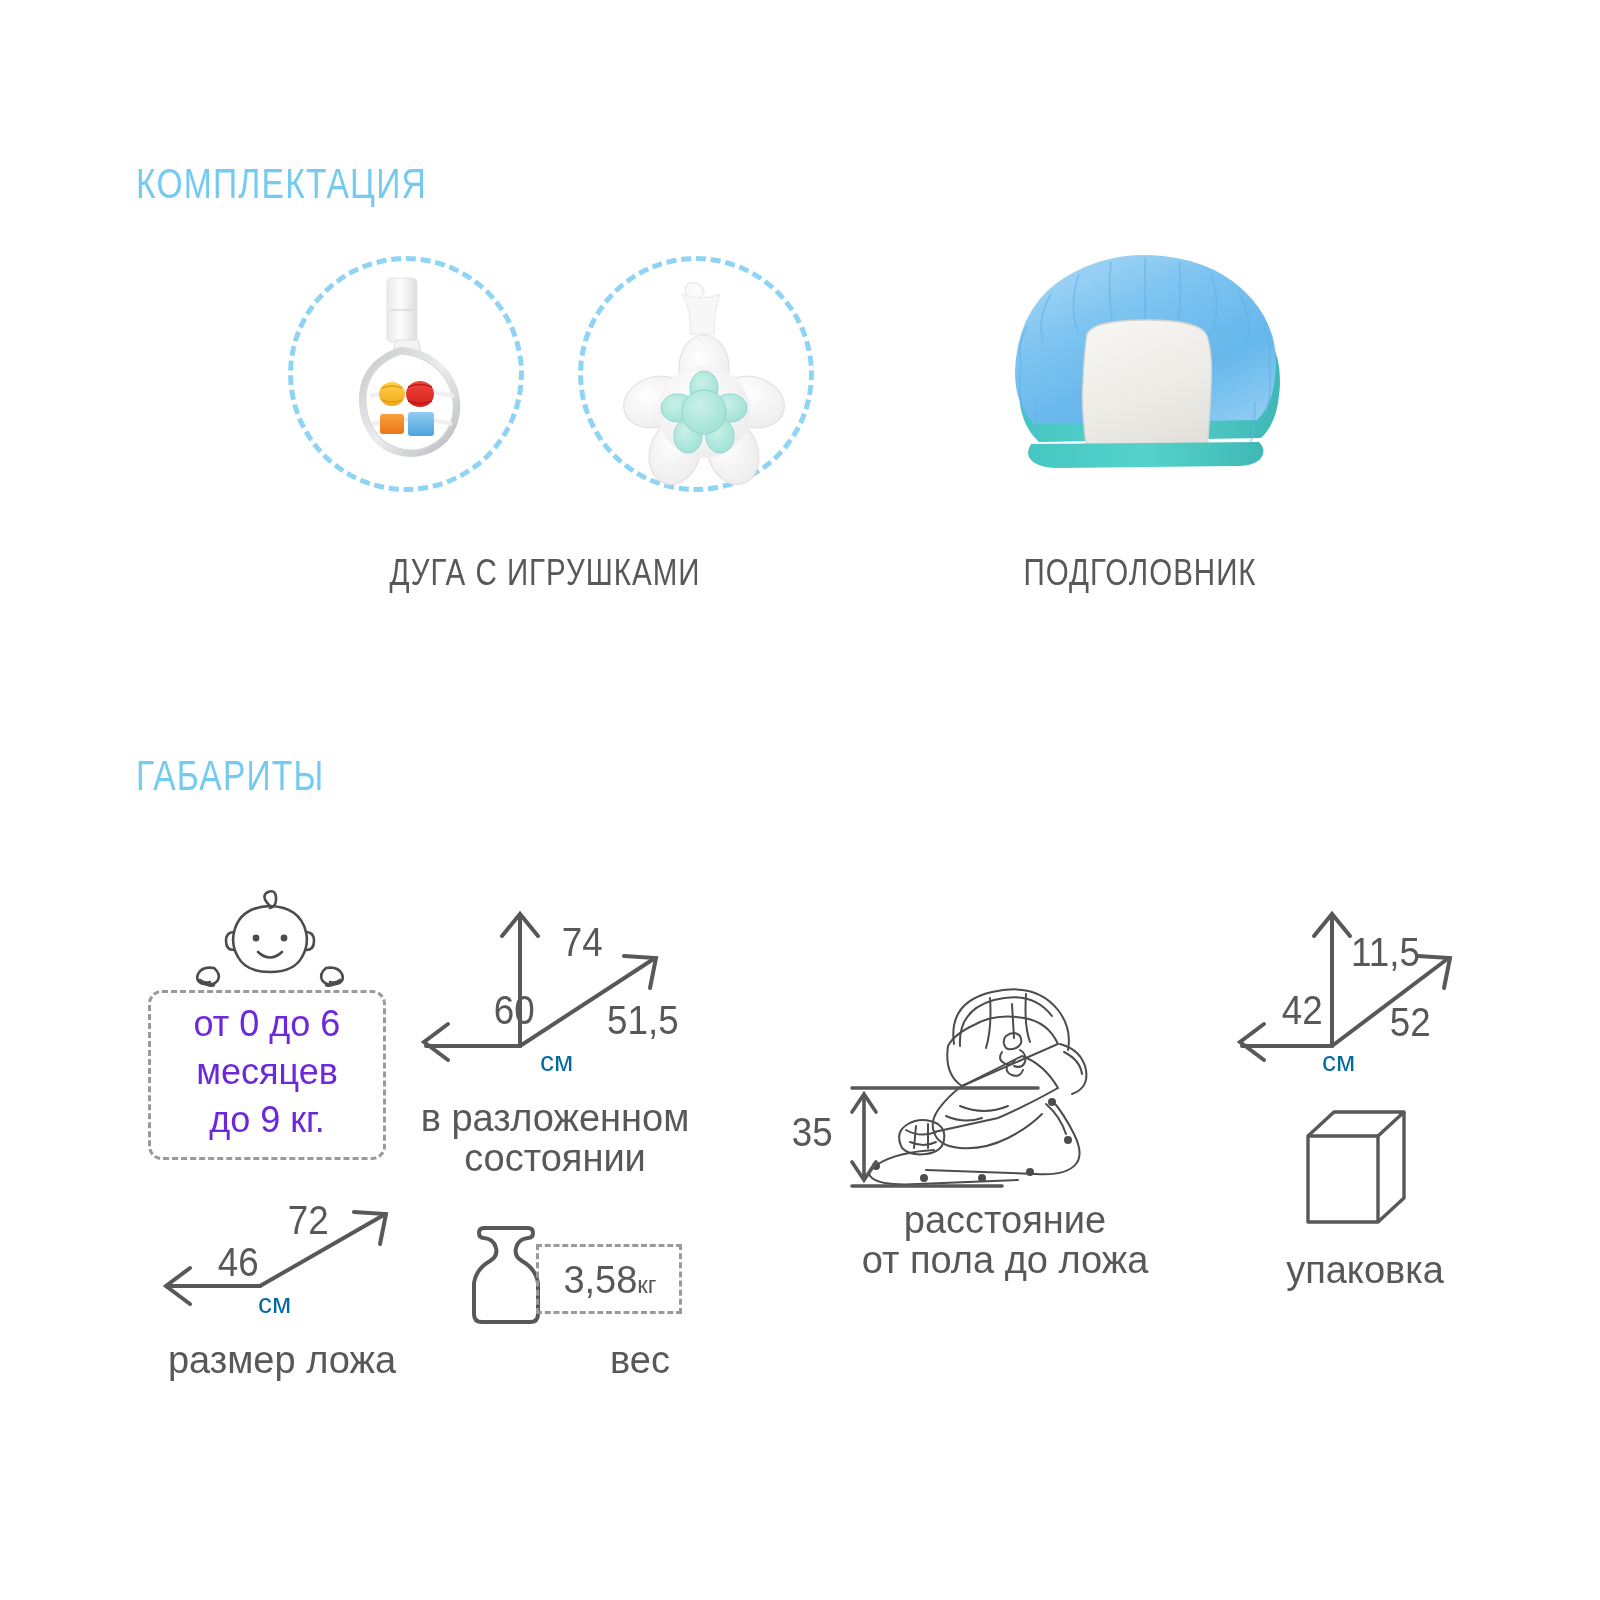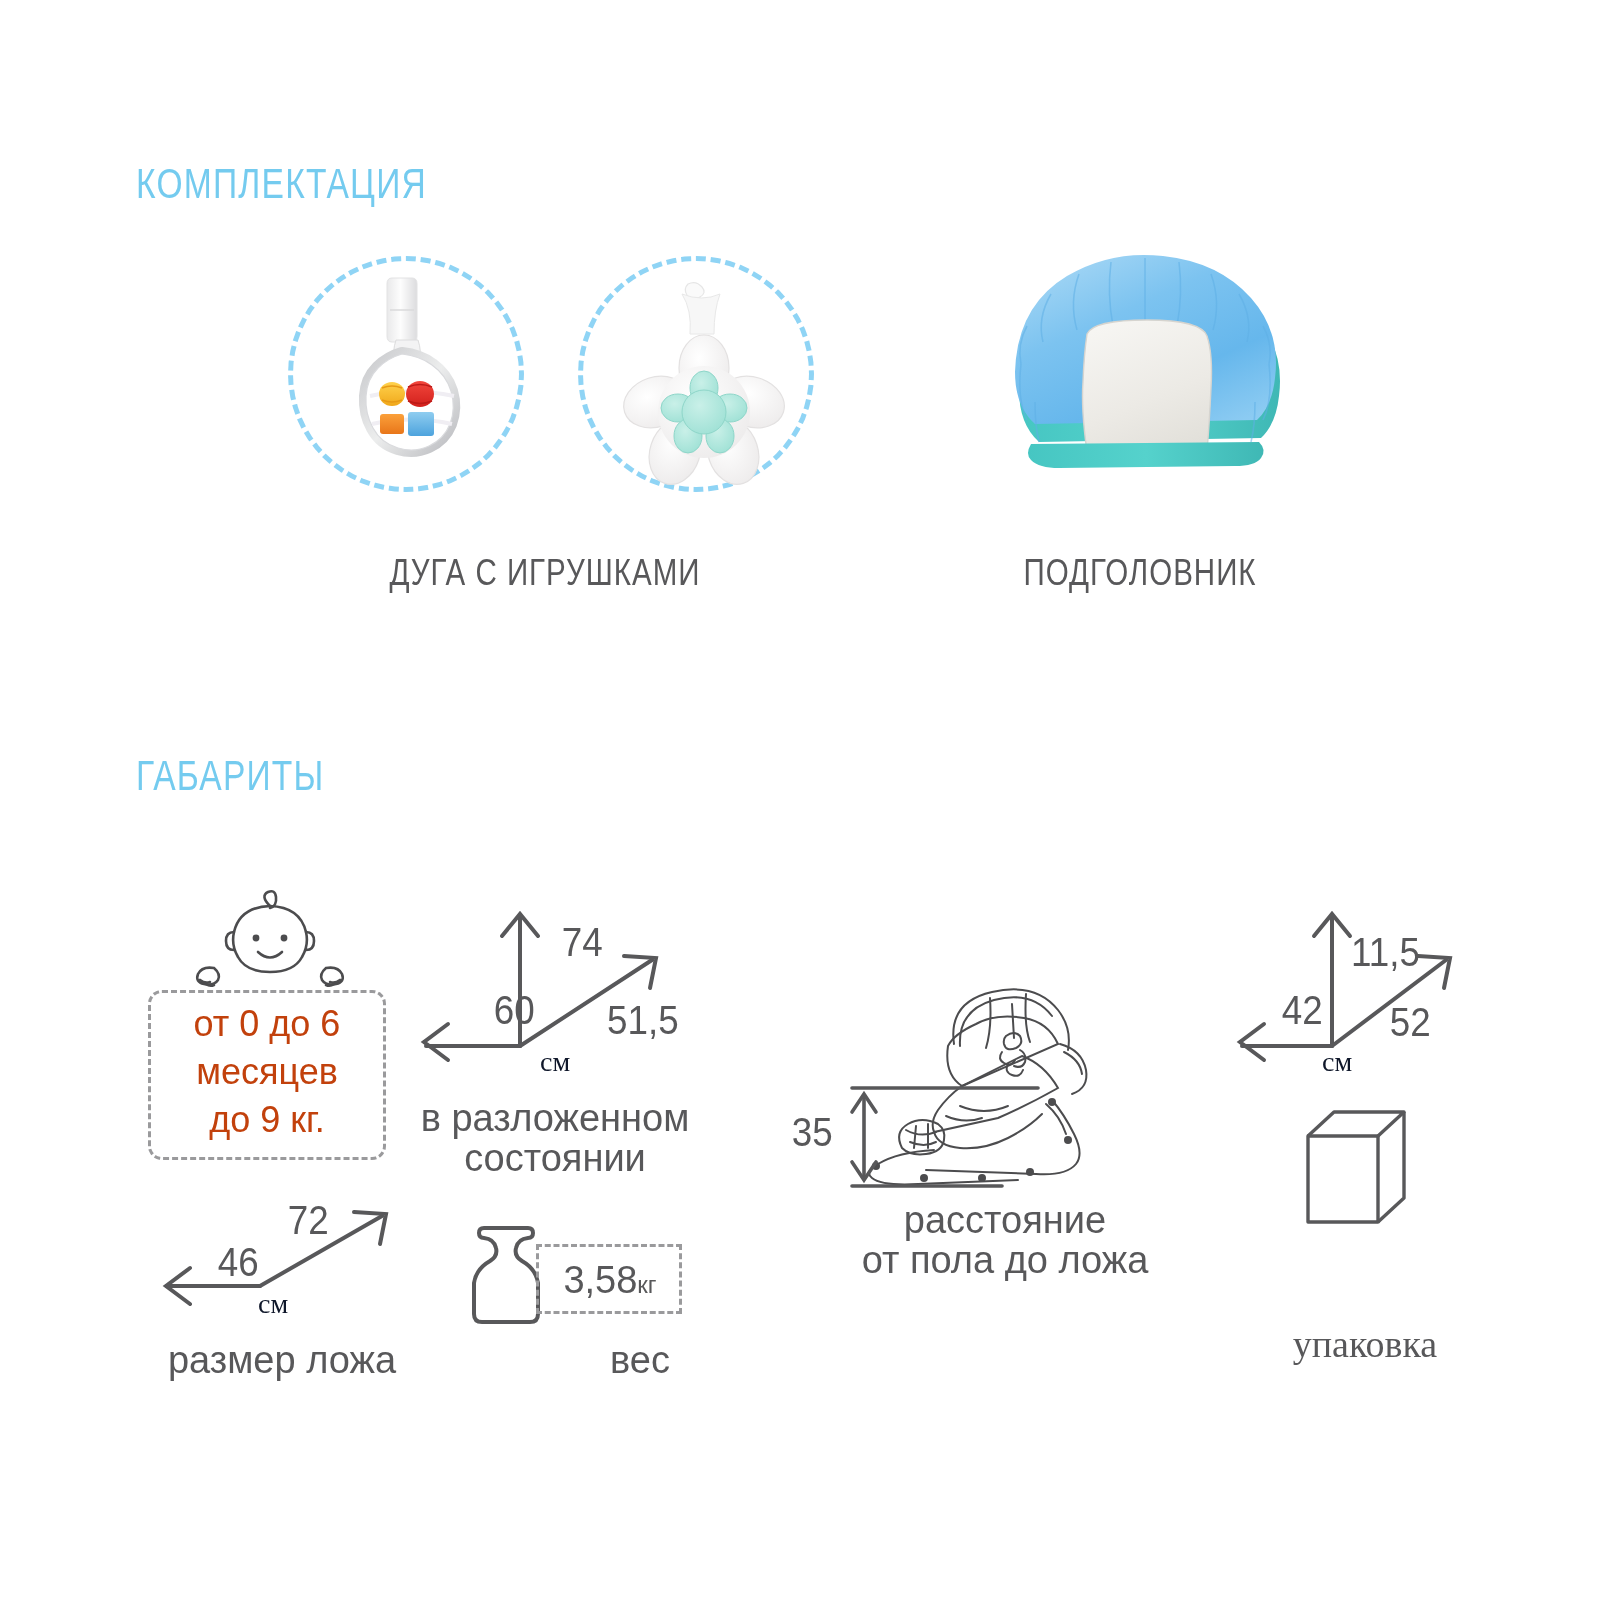--- a/index.html
+++ b/index.html
@@ -62,35 +62,35 @@
   }
   .dim-num{
     position:absolute;
     color:#58585A;
     font-size:40px;
     font-family:"Liberation Sans Narrow","Liberation Sans",sans-serif;
     transform:scaleX(.92);
   }
   .cm-label{
     position:absolute;
-    color:#0f172a;
+    color:#0369a1;
     font-size:28px;
-    font-family:Liberation Serif, serif;
+    font-family:Liberation Sans, sans-serif;
   }
   .age-box{
     position:absolute;
     left:148px;top:990px;width:238px;height:170px;
     border:3px dashed #9A9A9C;
     border-radius:14px;
     box-sizing:border-box;
   }
   .age-text{
     position:absolute;
     left:148px;top:1000px;width:238px;
-    color:#c2410c;
+    color:#6d28d9;
     font-size:36px;
     line-height:48px;
     text-align:center;
     white-space:pre-line;
   }
   .kg-box{
     position:absolute;
     left:536px;top:1244px;width:146px;height:70px;
     border:3px dashed #9A9A9C;
     box-sizing:border-box;
@@ -419,13 +419,13 @@
 
 <div class="prod" style="left:1302px;top:1108px;width:110px;height:120px;">
   <svg width="110" height="120" viewBox="0 0 110 120">
     <g fill="none" stroke="#58585A" stroke-width="3.4" stroke-linejoin="round">
       <path d="M6 28 H76 V114 H6 Z"></path>
       <path d="M6 28 L32 4 H102 L76 28"></path>
       <path d="M102 4 V90 L76 114"></path>
     </g>
   </svg>
 </div>
-<div class="dim-caption" style="left:1250px;top:1324px;width:230px;font-family:Liberation Serif, serif;">упаковка</div>
+<div class="dim-caption" style="left:1250px;top:1250px;width:230px;">упаковка</div>
 
 </body></html>

